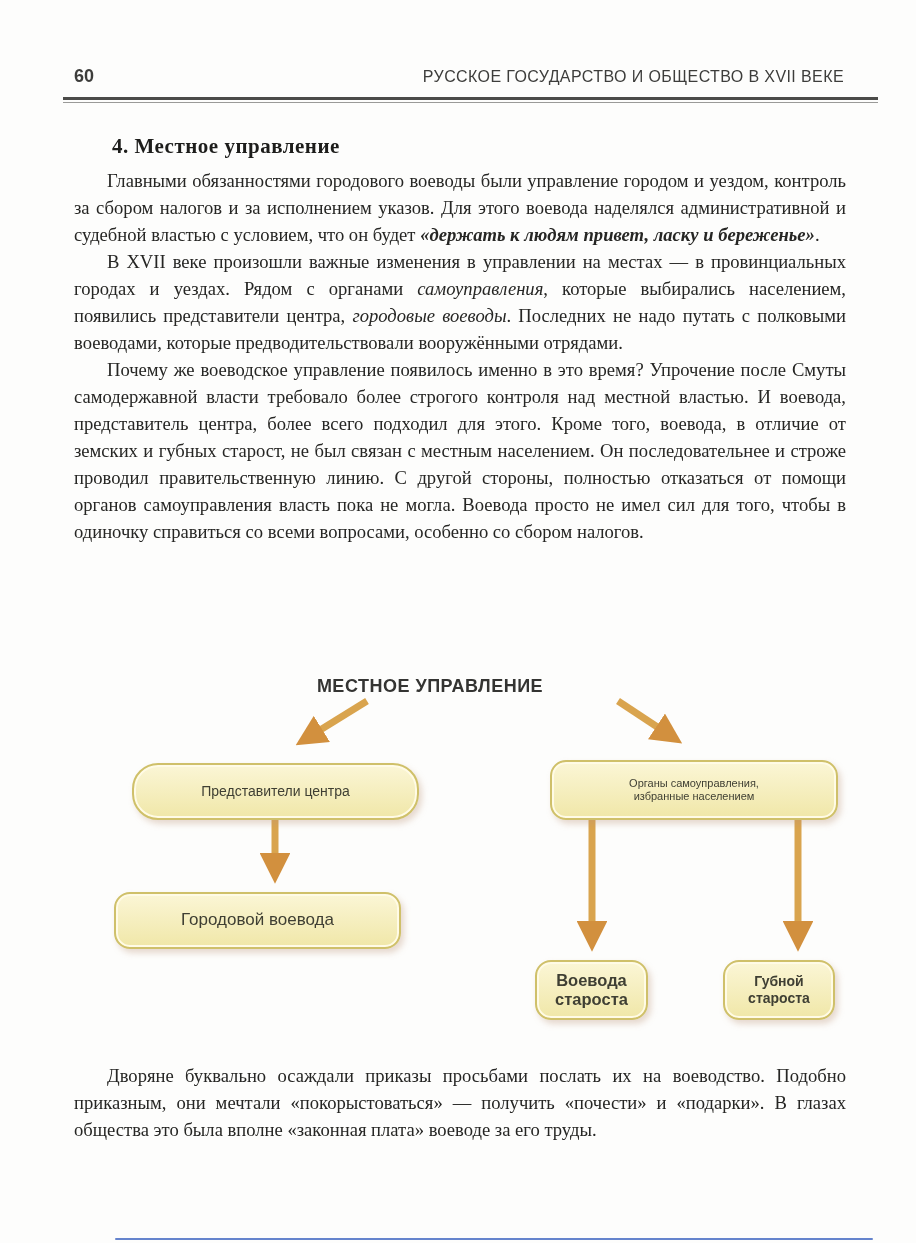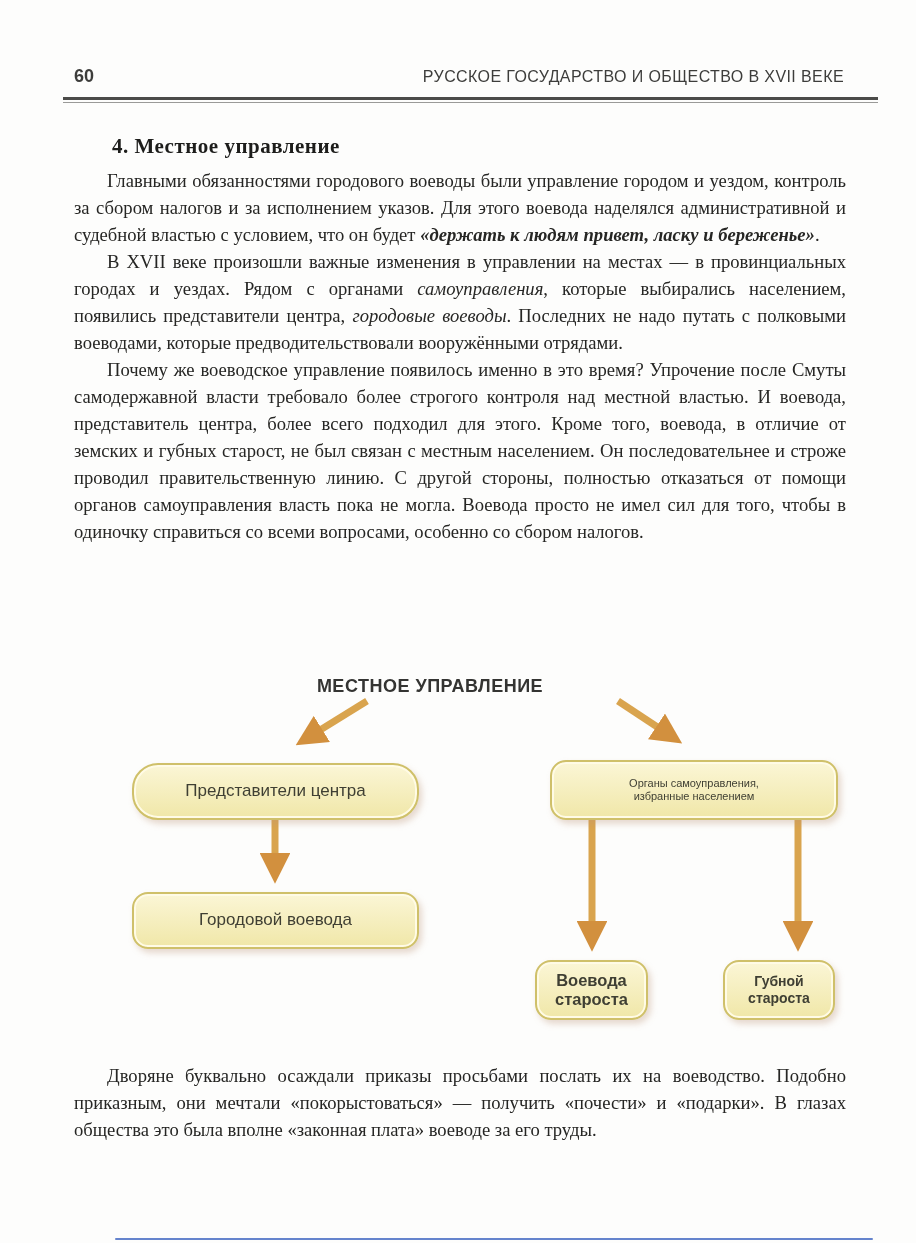--- a/index.html
+++ b/index.html
@@ -41,23 +41,23 @@
   .arrow-layer{position:absolute;left:0;top:0;width:916px;height:380px;}
   .dbox{position:absolute;display:flex;flex-direction:column;align-items:center;justify-content:center;
     background:linear-gradient(180deg,var(--box-fill-top,#fbf6d6),var(--box-fill-bottom,#f0e7a8));
     border:2px solid var(--box-border,#cfc06a);
     border-radius:16px;
     box-shadow:3px 4px 6px rgba(190,150,120,.35), inset 0 0 0 2px #fffbe6;
     font-family:"Liberation Sans",sans-serif;
     color:var(--box-text,#3f3f33);
     text-align:center;}
   .dbox span{display:block;line-height:1.18;}
-  .box-center      {left:110px;top:95px; width:283px;height:53px;font-size:17px;border-radius:26px;}
+  .box-center      {left:110px;top:95px; width:283px;height:53px;font-size:14px;border-radius:26px;}
   .box-selfgov     {left:528px;top:92px; width:284px;height:56px;font-size:11px;}
-  .box-voevoda     {left:110px;top:224px;width:283px;height:53px;font-size:17px;}
+  .box-voevoda     {left:92px;top:224px;width:283px;height:53px;font-size:17px;}
   .box-zemsky      {left:513px;top:292px;width:109px;height:56px;font-size:16.5px;font-weight:bold;}
   .box-gubnoy      {left:701px;top:292px;width:108px;height:56px;font-size:14px;font-weight:bold;}
 
   
   .bottom-line{position:absolute;left:115px;width:758px;top:1238px;height:2px;
     background:var(--bottom-line,#4a6fc4);border-radius:2px;opacity:.85;}
 </style>
 </head>
 <body>
 

